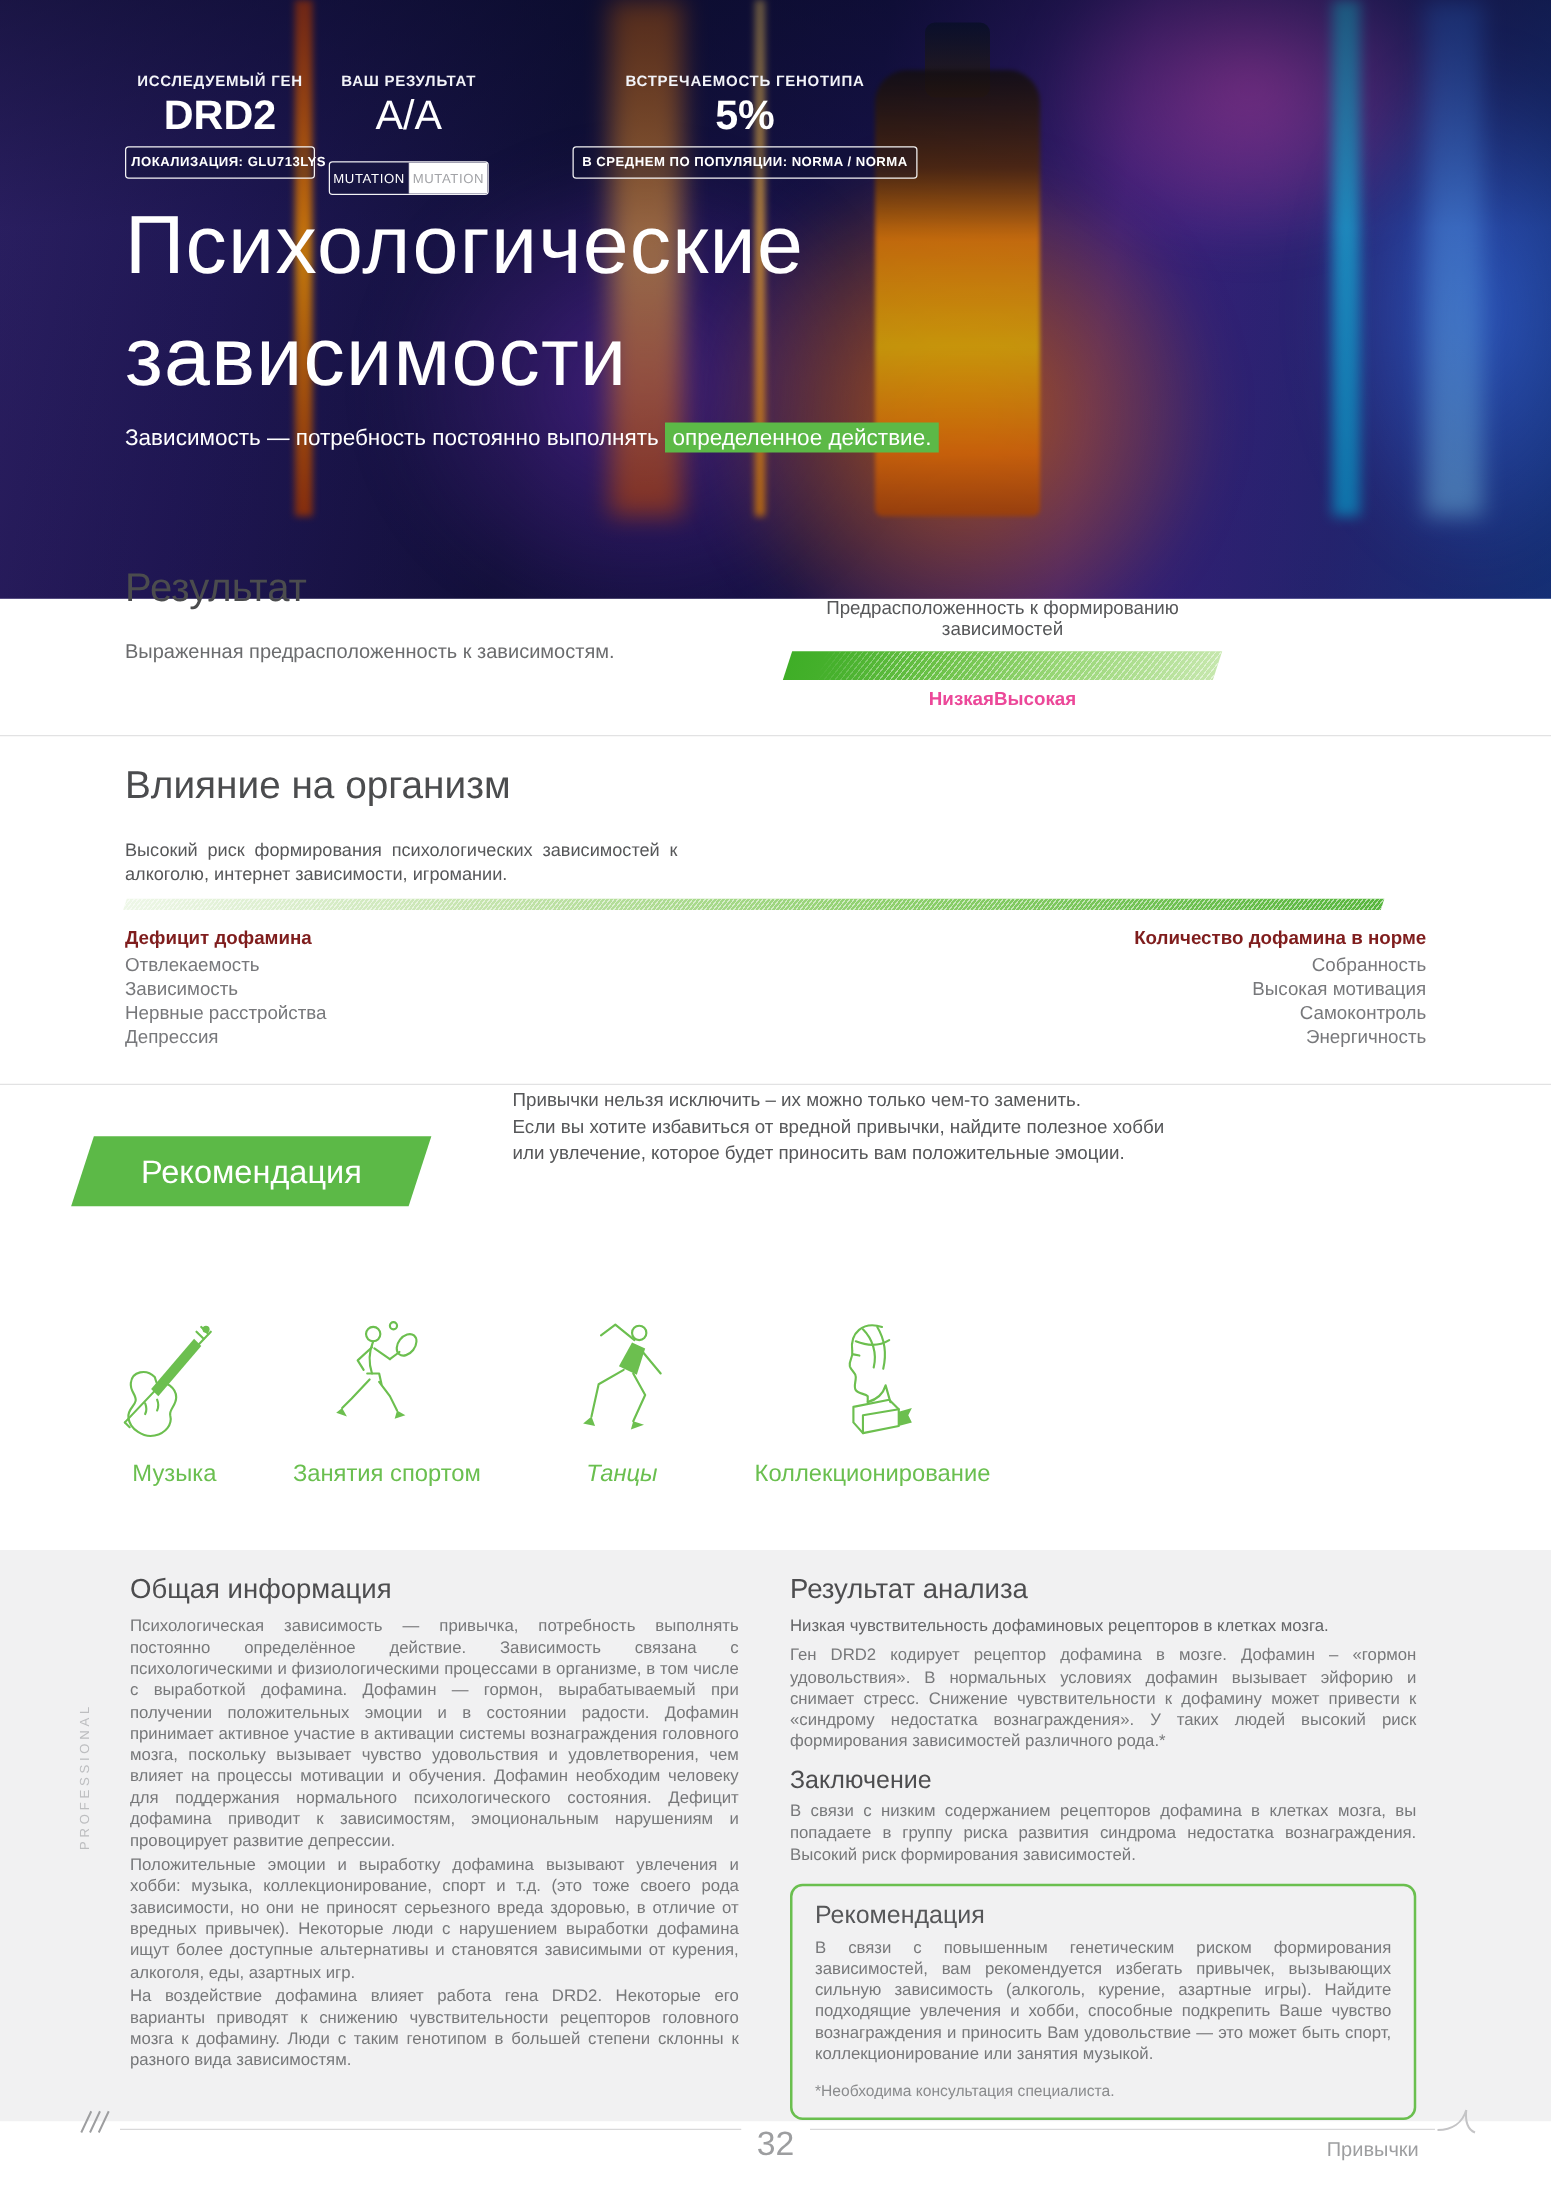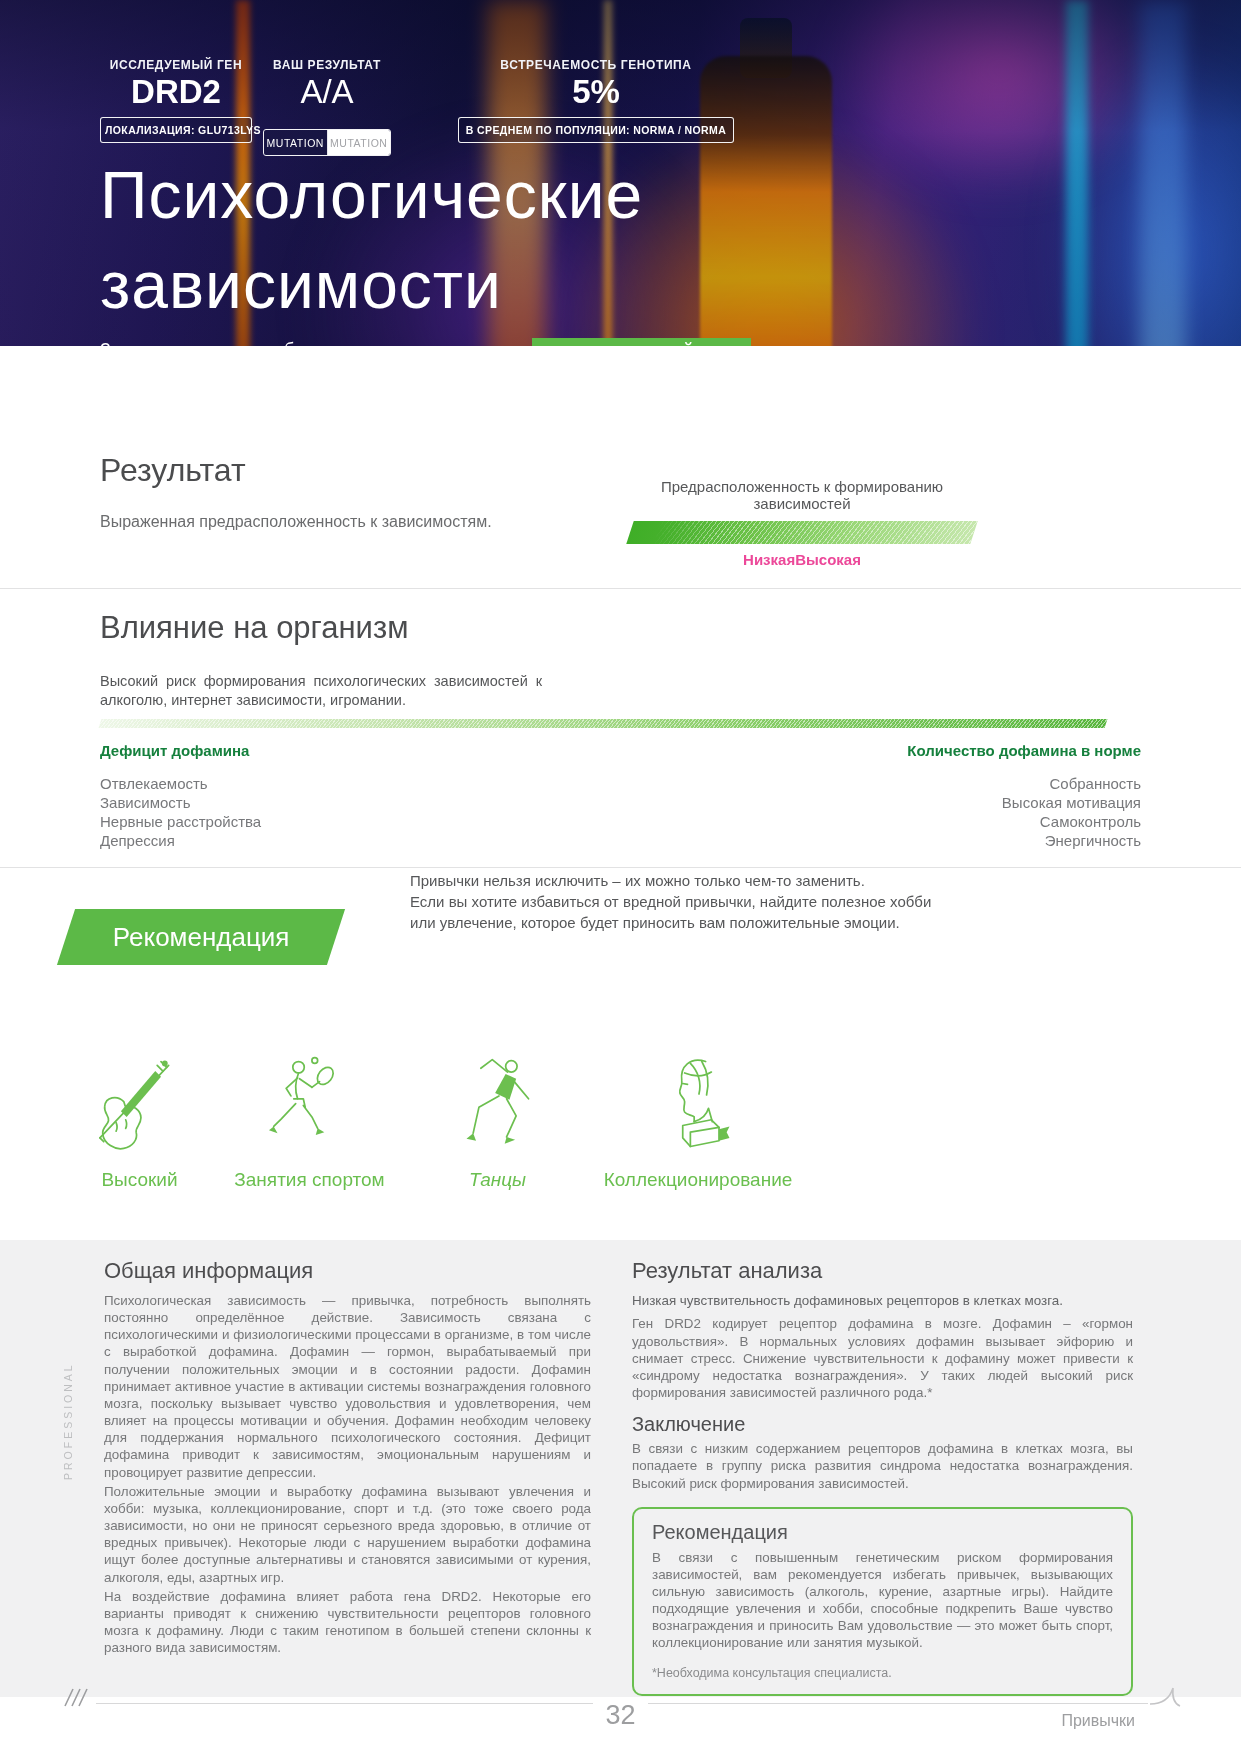--- a/index.html
+++ b/index.html
@@ -1,21 +1,21 @@
 <!DOCTYPE html>
 <html><head>
 <meta charset="utf-8">
 <style>
   html,body{margin:0;padding:0;background:#ffffff;}
   *{box-sizing:border-box;}
   body{font-family:"Liberation Sans", sans-serif;}
   .page{position:relative;width:1241px;height:1754px;background:#ffffff;overflow:hidden;}
 
   
-  .hero{position:absolute;left:0;top:0;width:1241px;height:346px;overflow:hidden;
+  .hero{position:absolute;left:0;top:0;width:1241px;height:479px;overflow:hidden;
     background:linear-gradient(100deg,#33246f 0%,#241a5e 16%,#141240 36%,#1a1450 54%,#46248c 70%,#2a2a80 86%,#173a8a 100%);}
   .hero .glow{position:absolute;border-radius:50%;filter:blur(18px);}
   .g-pink{left:830px;top:-60px;width:340px;height:260px;background:radial-gradient(closest-side,rgba(226,79,208,.75),rgba(226,79,208,0));}
   .g-purple{left:300px;top:120px;width:420px;height:380px;background:radial-gradient(closest-side,rgba(90,40,160,.8),rgba(90,40,160,0));}
   .g-orange-big{left:560px;top:120px;width:420px;height:420px;background:radial-gradient(closest-side,rgba(255,122,0,.8),rgba(255,60,0,0));}
   .g-blue{left:1050px;top:40px;width:260px;height:420px;background:radial-gradient(closest-side,rgba(58,123,255,.7),rgba(58,123,255,0));}
   .streak{position:absolute;top:0;height:413px;filter:blur(3px);}
   .s1{left:236px;width:14px;background:linear-gradient(#ff4e00,#ff9a00,#b33a00);opacity:.9;}
   .s2{left:488px;width:58px;background:linear-gradient(#ff7700,#ffb347,#d84b00);opacity:.65;filter:blur(10px);}
   .s3{left:604px;width:8px;background:linear-gradient(#ffd06b,#ff9000);opacity:.85;}
@@ -65,21 +65,21 @@
   
   .influence-h{left:100px;top:610px;font-size:31px;}
   .influence-p{position:absolute;left:100px;top:672px;width:442px;font-size:14.5px;line-height:1.32;
     color:#565759;text-align:justify;}
   .green-line{position:absolute;left:100px;top:719px;width:1006px;height:9px;transform:skewX(-18deg);
     background:linear-gradient(to right,#eef7e8,#c3e3ab 30%,#8ccf6b 62%,#58b63e 100%);}
   .green-line .stripes{position:absolute;inset:0;
     background:repeating-linear-gradient(115deg,rgba(255,255,255,0) 0 2px,rgba(255,255,255,.55) 2px 3px);}
   .lists{position:absolute;left:100px;top:741px;width:1041px;display:flex;justify-content:space-between;}
   .list{font-size:15px;line-height:19px;color:#77787b;}
-  .list .list-title{font-weight:bold;color:#15803d;margin-bottom:14px;}
+  .list .list-title{font-weight:bold;color:#7f1d1d;margin-bottom:3px;}
   .list.right{text-align:right;}
 
   
   .banner{position:absolute;left:66px;top:909px;width:270px;height:56px;background:#5cb947;transform:skewX(-18deg);
     display:flex;align-items:center;justify-content:center;}
   .banner span{transform:skewX(18deg);color:#fff;font-size:26px;}
   .banner-text{position:absolute;left:410px;top:870px;width:545px;font-size:15px;line-height:21px;color:#565759;}
 
   
   .hobby{position:absolute;top:1052px;text-align:center;}
@@ -215,21 +215,21 @@
       <line class="icon-stroke" x1="8" y1="90" x2="80" y2="14"></line>
       <line class="icon-stroke" x1="8" y1="90" x2="12" y2="94"></line>
       <polygon class="icon-fill" points="30,62 66,20 72,26 36,68"></polygon>
       <circle class="icon-fill" cx="76" cy="12" r="3"></circle>
       <line class="icon-stroke" x1="68" y1="14" x2="74" y2="20"></line>
       <line class="icon-stroke" x1="72" y1="10" x2="78" y2="16"></line>
       <path class="icon-stroke" d="M33,52 C26,45 14,47 13,57 C12,64 18,67 17,72 C16,77 10,79 11,86 C12,96 24,103 33,101 C42,99 48,92 46,84 C45,79 51,76 51,69 C51,61 42,55 36,57 C34,58 34,54 33,52 Z"></path>
       <path class="icon-stroke" d="M25,74 q2,5 0,9"></path>
       <path class="icon-stroke" d="M35,71 q2,5 0,9"></path>
     </svg>
-    <div class="hobby-label">Высокий</div>
+    <div class="hobby-label">Музыка</div>
   </div>
 
   <div class="hobby hb2">
     <svg width="100" height="105" viewBox="0 0 100 110">
       <circle class="icon-stroke" cx="38" cy="16" r="6"></circle>
       <circle class="icon-stroke" cx="55" cy="9" r="3"></circle>
       <path class="icon-stroke" d="M38,22 C34,32 34,40 37,49"></path>
       <path class="icon-stroke" d="M37,27 L25,38 L30,46"></path>
       <path class="icon-stroke" d="M39,28 L52,37"></path>
       <line class="icon-stroke" x1="52" y1="37" x2="60" y2="31"></line>

